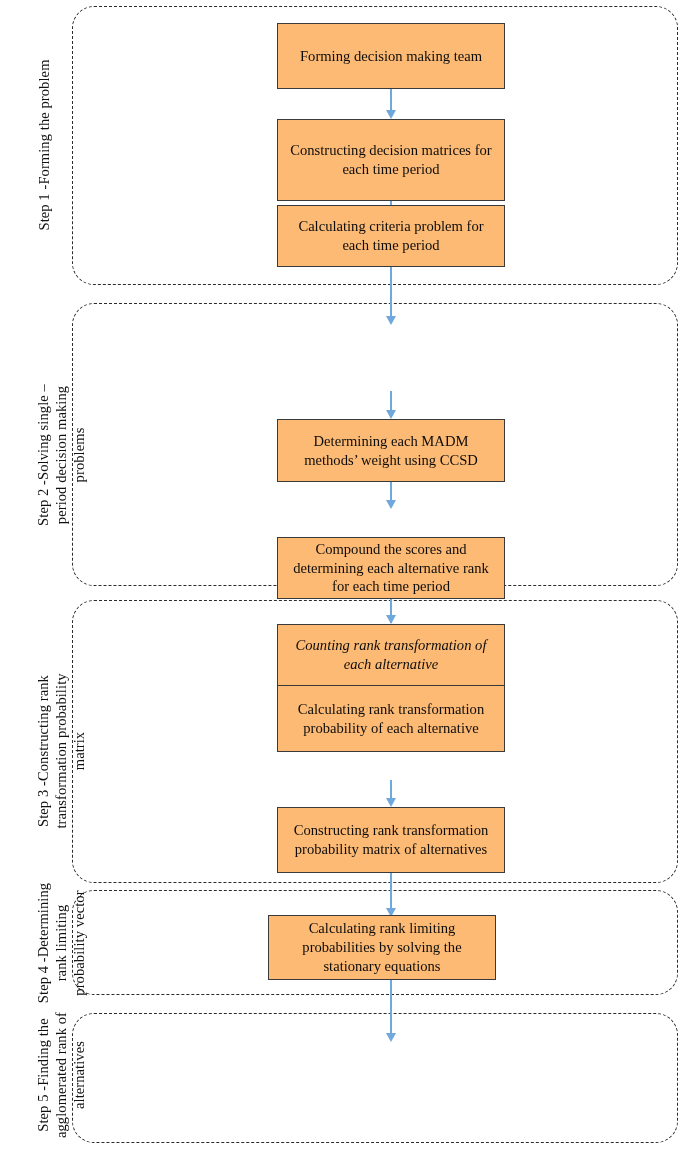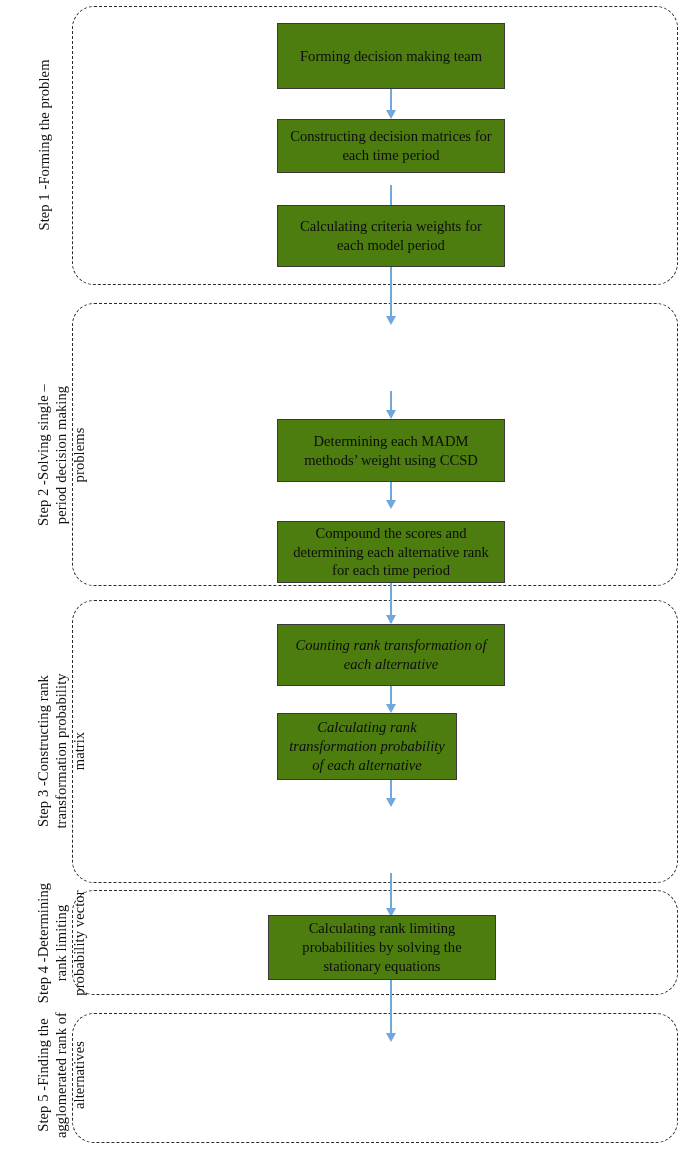--- a/index.html
+++ b/index.html
@@ -42,21 +42,21 @@
     letter-spacing: 0.1px;
     color: #111111;
     white-space: pre-line;
     pointer-events: none;
   }
 
   
   .node {
     position: absolute;
     box-sizing: border-box;
-    background: #4d7c0f;
+    background: #fdba74;
     border: 1.3px solid #3a3a3a;
     display: flex;
     align-items: center;
     justify-content: center;
     text-align: center;
     font-size: 14.6px;
     line-height: 1.28;
     color: #0d0d0d;
     padding: 2px 7px;
     z-index: 3;
@@ -102,28 +102,28 @@
   <div class="step-group" style="left:72px; top:6px; width:606px; height:279px;"></div>
   <div class="step-label" style="left:-80px; top:125px; width:250px; height:40px;">Step 1 -Forming the problem</div>
 
   <div class="node" style="left:277px; top:23px; width:228px; height:66px;">Forming decision making team</div>
 
   <div class="arrow" style="left:381px; top:89px; width:20px; height:30px;">
     <div class="shaft" style="height:21px;"></div>
     <div class="head"></div>
   </div>
 
-  <div class="node" style="left:277px; top:119px; width:228px; height:54px;">Constructing decision matrices for each time period</div>
+  <div class="node" style="left:277px; top:119px; width:228px; height:82px;">Constructing decision matrices for each time period</div>
 
   <div class="arrow" style="left:381px; top:185px; width:20px; height:30px;">
     <div class="shaft" style="height:21px;"></div>
     <div class="head"></div>
   </div>
 
-  <div class="node" style="left:277px; top:205px; width:228px; height:62px;">Calculating criteria weights for each model period</div>
+  <div class="node" style="left:277px; top:205px; width:228px; height:62px;">Calculating criteria problem for each time period</div>
 
   <div class="link" style="left:389.9px; top:267px; height:55px;"></div>
 
   <div class="step-group" style="left:72px; top:303px; width:606px; height:283px;"></div>
   <div class="step-label" style="left:-63px; top:424px; width:250px; height:62px;">Step 2 -Solving single –
 period decision making
 problems</div>
 
   <div class="arrow" style="left:381px; top:313px; width:20px; height:12px;">
     <div class="shaft" style="height:3px;"></div>
@@ -136,48 +136,49 @@
     <div class="head"></div>
   </div>
 
   <div class="node" style="left:277px; top:419px; width:228px; height:63px;">Determining each MADM methods’ weight using CCSD</div>
 
   <div class="arrow" style="left:381px; top:482px; width:20px; height:27px;">
     <div class="shaft" style="height:18px;"></div>
     <div class="head"></div>
   </div>
 
-  <div class="node" style="left:277px; top:521px; width:228px; height:62px;">Compound the scores and determining each alternative rank for each time period</div>
+  <div class="node" style="left:277px; top:537px; width:228px; height:62px;">Compound the scores and determining each alternative rank for each time period</div>
 
   <div class="link" style="left:389.9px; top:571px; height:52px;"></div>
 
   <div class="step-group" style="left:72px; top:600px; width:606px; height:283px;"></div>
   <div class="step-label" style="left:-63px; top:720px; width:250px; height:62px;">Step 3 -Constructing rank
 transformation probability
 matrix</div>
 
   <div class="arrow" style="left:381px; top:611px; width:20px; height:13px;">
     <div class="shaft" style="height:4px;"></div>
     <div class="head"></div>
   </div>
 
   <div class="node" style="left:277px; top:624px; width:228px; height:62px;font-style:italic;">Counting rank transformation of each alternative</div>
 
   <div class="arrow" style="left:381px; top:686px; width:20px; height:27px;">
     <div class="shaft" style="height:18px;"></div>
     <div class="head"></div>
   </div>
 
-  <div class="node" style="left:277px; top:713px; width:180px; height:67px;font-style:italic;">Calculating rank transformation probability of each alternative</div>
+  <div class="node" style="left:277px; top:685px; width:228px; height:67px;">Calculating rank transformation probability of each alternative</div>
 
   <div class="arrow" style="left:381px; top:780px; width:20px; height:27px;">
     <div class="shaft" style="height:18px;"></div>
     <div class="head"></div>
   </div>
 
+  <div class="node" style="left:277px; top:807px; width:228px; height:66px;">Constructing rank transformation probability matrix of alternatives</div>
 
   <div class="link" style="left:389.9px; top:873px; height:30px;"></div>
 
   <div class="step-group" style="left:72px; top:890px; width:606px; height:105px;"></div>
   <div class="step-label" style="left:-63px; top:912px; width:250px; height:62px;">Step 4 -Determining
 rank limiting
 probability vector</div>
 
   <div class="arrow" style="left:381px; top:903px; width:20px; height:14px;">
     <div class="shaft" style="height:5px;"></div>

